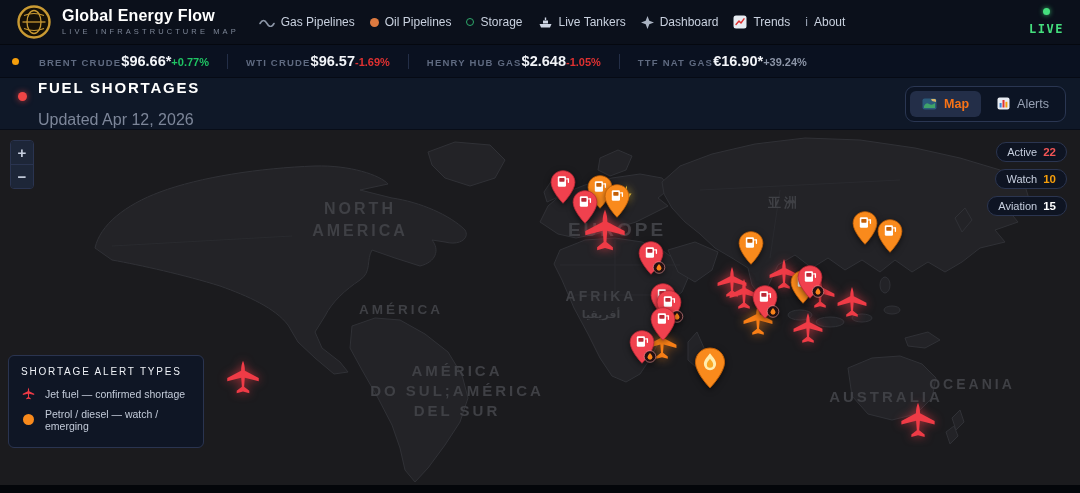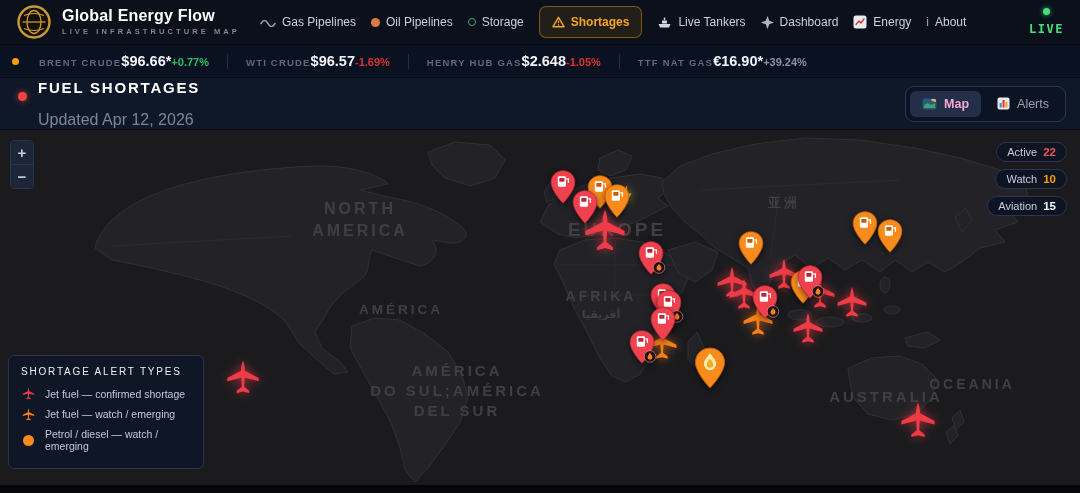--- a/index.html
+++ b/index.html
@@ -4,21 +4,21 @@
 <style>
   html,body{margin:0;padding:0;background:#04060a;}
   body{width:1080px;height:493px;overflow:hidden;font-family:"Liberation Sans",sans-serif;-webkit-font-smoothing:antialiased;}
   .app{position:relative;width:1080px;height:493px;background:#04060a;}
 
   
   .navbar{position:absolute;top:0;left:0;right:0;height:45px;background:#0b101b;border-bottom:1px solid #05080f;display:flex;align-items:center;padding:12px 16px;box-sizing:border-box;}
   .brand{display:flex;align-items:center;gap:10px;flex:0 0 auto;}
   .brand-text{display:flex;flex-direction:column;justify-content:center;}
   .brand-title{font-size:16px;font-weight:bold;color:#fff;letter-spacing:.2px;line-height:1.05;}
-  .brand-sub{font-size:7.5px;color:#7e8798;letter-spacing:3.1px;margin-top:3px;white-space:nowrap;font-weight:bold;}
+  .brand-sub{font-size:7.5px;color:#7e8798;letter-spacing:3.1px;margin-top:3px;white-space:nowrap;}
   .nav{display:flex;align-items:center;gap:15px;margin-left:20px;font-size:12px;color:#c9d1df;}
   .nav-item{display:flex;align-items:center;gap:6px;cursor:pointer;white-space:nowrap;}
   .nav-item.active{color:#f5a623;background:rgba(245,158,11,.1);border:1px solid rgba(245,158,11,.45);border-radius:7px;padding:8px 12px;font-weight:bold;}
   .dot-oil{width:9px;height:9px;border-radius:50%;background:#dd7a40;display:inline-block;}
   .ring-storage{width:8px;height:8px;border-radius:50%;border:1.5px solid #2ea86a;display:inline-block;box-sizing:border-box;}
   .about-i{font-size:12px;color:#9aa3b5;font-style:normal;}
   .live{margin-left:auto;display:flex;align-items:center;gap:7px;color:#45e07e;font-family:"DejaVu Sans Mono",monospace;font-size:12px;font-weight:bold;letter-spacing:1.5px;flex-direction:column;}
   .live-dot{width:7px;height:7px;border-radius:50%;background:#45e07e;box-shadow:0 0 5px rgba(69,224,126,.8);}
 
   
@@ -32,21 +32,21 @@
   .tsep{width:1px;height:15px;background:#232e47;margin:0 18px;flex:0 0 auto;}
 
   
   .pagehead{position:absolute;top:78px;height:52px;left:0;right:0;background:#0f1828;border-bottom:1px solid #080d18;display:flex;align-items:center;padding:0 14px 0 18px;box-sizing:border-box;}
   .ph-dot{width:9px;height:9px;background:#f04545;border-radius:50%;margin-right:11px;margin-top:-14px;box-shadow:0 0 6px rgba(240,69,69,.7);}
   .ph-text{display:flex;flex-direction:column;}
   .ph-title{font-size:15px;font-weight:bold;color:#fff;letter-spacing:1.8px;}
   .ph-sub{font-size:16px;color:#7d8699;margin-top:15px;}
   .seg{margin-left:auto;display:flex;background:#0c1424;border:1px solid #2a3652;border-radius:9px;padding:4px;gap:4px;}
   .seg-btn{display:flex;align-items:center;gap:7px;padding:6px 12px;border-radius:6px;font-size:12.5px;color:#97a1b4;cursor:pointer;}
-  .seg-btn.active{background:#232e48;color:#f9a8d4;font-weight:bold;}
+  .seg-btn.active{background:#232e48;color:#f97316;font-weight:bold;}
 
   
   .map{position:absolute;top:130px;left:0;width:1080px;height:355px;background:#1b1b1e;overflow:hidden;}
   svg.world{position:absolute;left:0;top:0;}
   .clabel{fill:#3f4045;font-weight:bold;letter-spacing:3px;font-family:"Liberation Sans",sans-serif;}
   .clabel.ar{font-family:"DejaVu Sans",sans-serif;letter-spacing:0;}
   .zoomctl{position:absolute;top:10px;left:10px;width:22px;border:1px solid #2a3450;border-radius:4px;overflow:hidden;z-index:30;}
   .zbtn{height:23px;background:#1d2638;color:#c6cede;font-size:15px;font-weight:bold;display:flex;align-items:center;justify-content:center;cursor:pointer;}
   .zbtn + .zbtn{border-top:1px solid #2a3450;}
   .badges{position:absolute;top:12px;right:13px;display:flex;flex-direction:column;gap:7px;align-items:flex-end;z-index:30;}
@@ -91,48 +91,40 @@
         <span>Gas Pipelines</span>
       </div>
       <div class="nav-item">
         <span class="dot-oil"></span>
         <span>Oil Pipelines</span>
       </div>
       <div class="nav-item">
         <span class="ring-storage"></span>
         <span>Storage</span>
       </div>
-      <div class="nav-item active">
-        <svg width="13" height="12" viewBox="0 0 13 12">
-          <path d="M6.5,1.3 L12,10.7 H1 Z" fill="none" stroke="#f5a623" stroke-width="1.4" stroke-linejoin="round"></path>
-          <line x1="6.5" y1="4.6" x2="6.5" y2="7.2" stroke="#f5a623" stroke-width="1.2"></line>
-            <circle cx="6.5" cy="9" r=".8" fill="#f5a623"></circle>
-        </svg>
-        <span>Shortages</span>
-      </div>
       <div class="nav-item">
         <svg width="15" height="13" viewBox="0 0 15 13">
           <path d="M1.5,8 L3,11.5 L12,11.5 L13.5,8 Z" fill="#cfd6e4"></path>
             <rect x="5" y="4.5" width="5" height="3" fill="#cfd6e4"></rect>
             <rect x="6.8" y="1.5" width="1.4" height="2.6" fill="#cfd6e4"></rect>
         </svg>
         <span>Live Tankers</span>
       </div>
       <div class="nav-item">
         <svg width="13" height="13" viewBox="0 0 13 13">
           <polygon points="6.5,0 8.3,4.7 13,6.5 8.3,8.3 6.5,13 4.7,8.3 0,6.5 4.7,4.7" fill="#aab3c2"></polygon>
         </svg>
         <span>Dashboard</span>
       </div>
       <div class="nav-item">
         <svg width="14" height="14" viewBox="0 0 14 14">
           <rect x=".5" y=".5" width="13" height="13" rx="2.5" fill="#e8ecf2"></rect>
           <polyline points="3,9.5 6,6 8,8 11,3.8" stroke="#e03131" stroke-width="1.4" fill="none" stroke-linecap="round" stroke-linejoin="round"></polyline>
         </svg>
-        <span>Energy</span>
+        <span>Trends</span>
       </div>
       <div class="nav-item">
         <span class="about-i">i</span>
         <span>About</span>
       </div>
     </div>
 
     <div class="live">
       <span class="live-dot"></span>
       <span>LIVE</span>
@@ -475,28 +467,20 @@
       <div class="lg-item">
         <span class="lg-icon">
           <svg width="13" height="13" viewBox="0 0 32 32">
               <path d="M16,1.5 C17.2,4.2 17.7,7.2 17.7,10.4 L30,16.8 L30,19.8 L17.6,16.6 L17,24.6 L21.6,28.2 L21.6,30.4 L16,28.8 L10.4,30.4 L10.4,28.2 L15,24.6 L14.4,16.6 L2,19.8 L2,16.8 L14.3,10.4 C14.3,7.2 14.8,4.2 16,1.5 Z" fill="#ef3b46"></path>
             </svg>
         </span>
         <span>Jet fuel — confirmed shortage</span>
       </div>
       <div class="lg-item">
         <span class="lg-icon">
-          <svg width="13" height="13" viewBox="0 0 32 32">
-              <path d="M16,1.5 C17.2,4.2 17.7,7.2 17.7,10.4 L30,16.8 L30,19.8 L17.6,16.6 L17,24.6 L21.6,28.2 L21.6,30.4 L16,28.8 L10.4,30.4 L10.4,28.2 L15,24.6 L14.4,16.6 L2,19.8 L2,16.8 L14.3,10.4 C14.3,7.2 14.8,4.2 16,1.5 Z" fill="#f97f16"></path>
-            </svg>
-        </span>
-        <span>Jet fuel — watch / emerging</span>
-      </div>
-      <div class="lg-item">
-        <span class="lg-icon">
             <span class="lg-dot" style="background:#f98a1c;"></span>
           </span>
         <span>Petrol / diesel — watch / emerging</span>
       </div>
 
     </div>
   </div>
 
   <div class="bottomstrip"></div>
 </div>

